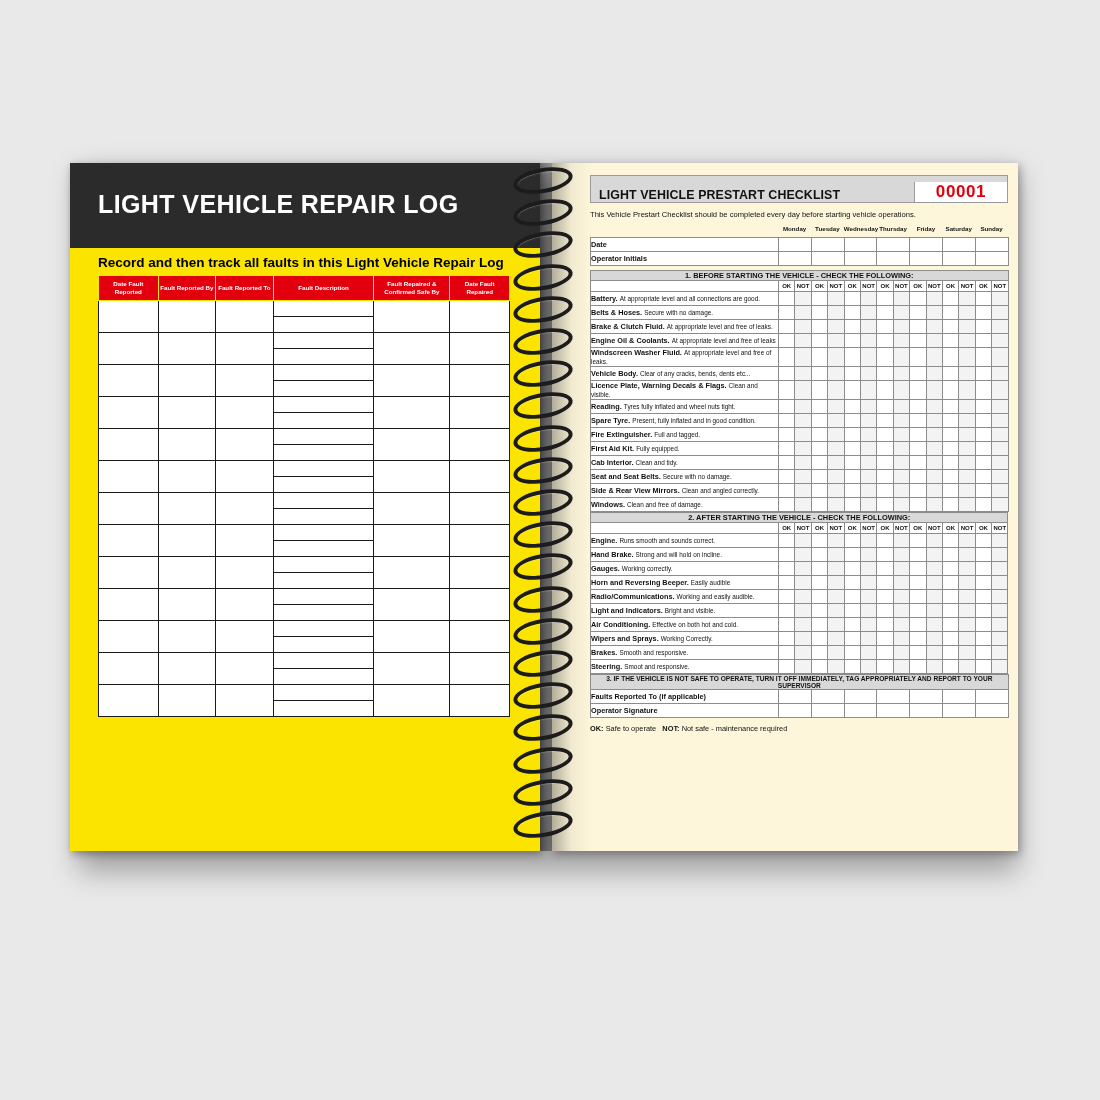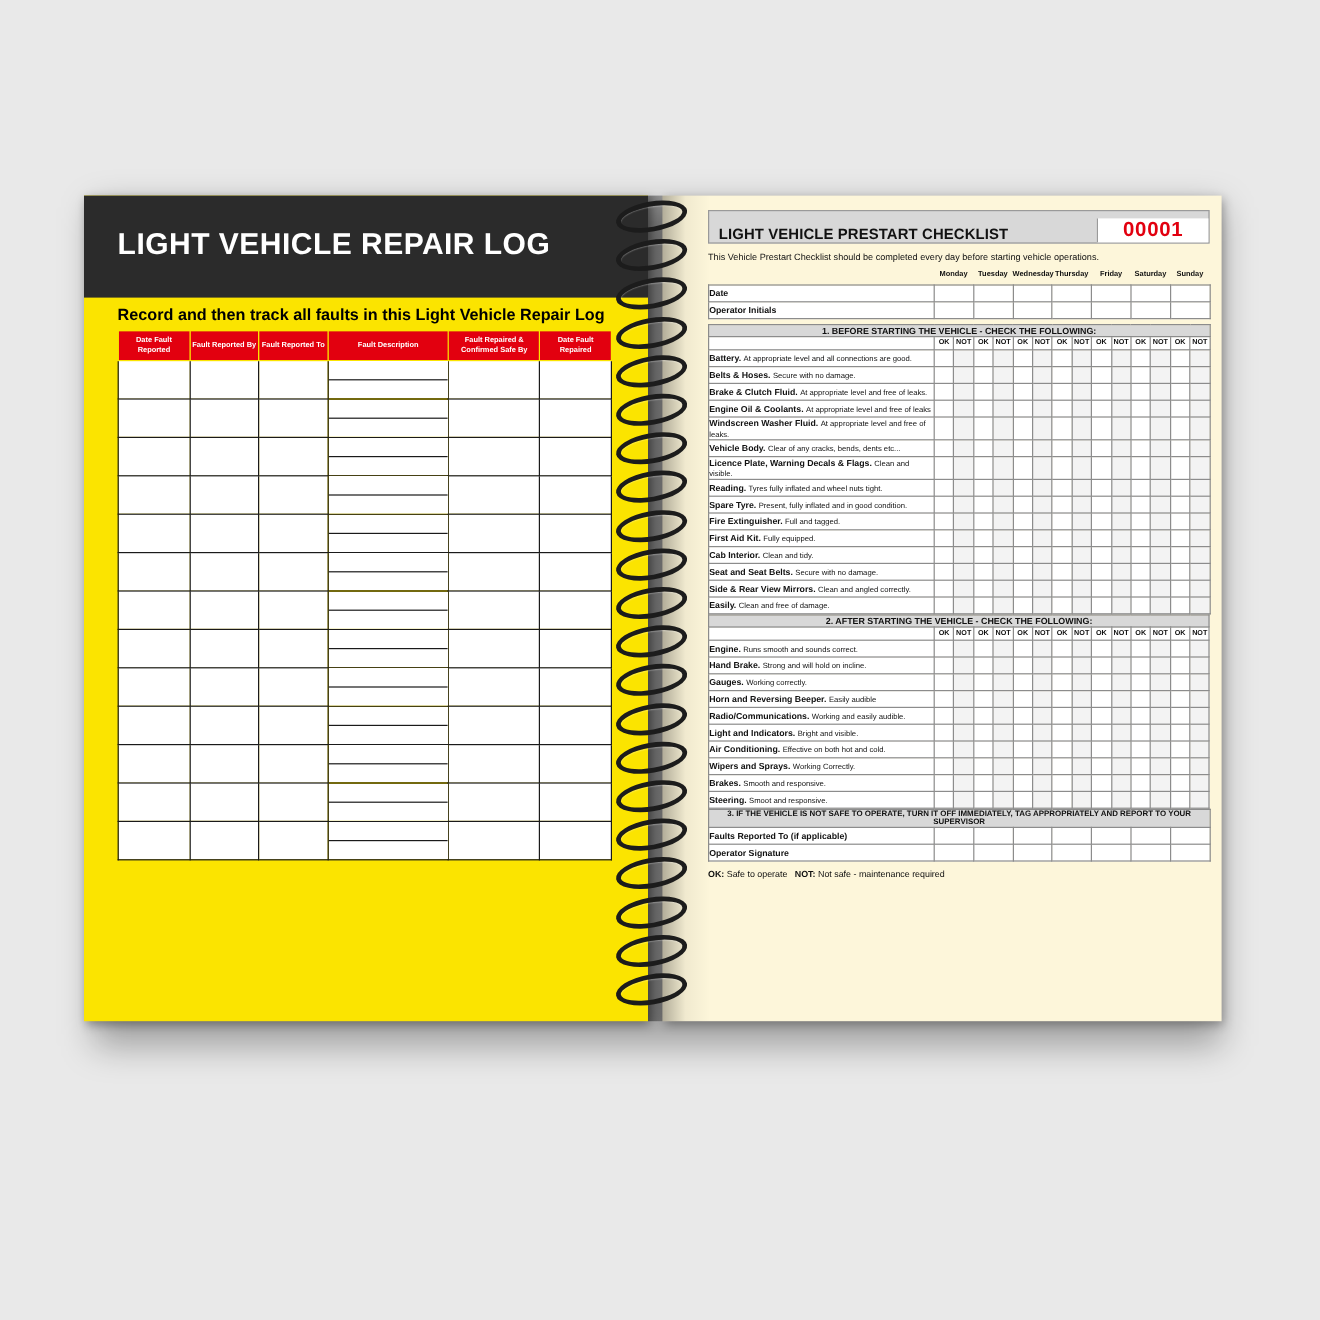--- a/index.html
+++ b/index.html
@@ -747,21 +747,21 @@
               <td class="daycell"></td>
               <td class="daycell shade"></td>
               <td class="daycell"></td>
               <td class="daycell shade"></td>
               <td class="daycell"></td>
               <td class="daycell shade"></td>
               <td class="daycell"></td>
               <td class="daycell shade"></td>
             </tr>
             <tr>
-              <td class="lbl"><span>Easily. </span><span class="sub">Clean and free of damage.</span></td>
+              <td class="lbl"><span>Windows. </span><span class="sub">Clean and free of damage.</span></td>
               <td class="daycell"></td>
               <td class="daycell shade"></td>
               <td class="daycell"></td>
               <td class="daycell shade"></td>
               <td class="daycell"></td>
               <td class="daycell shade"></td>
               <td class="daycell"></td>
               <td class="daycell shade"></td>
               <td class="daycell"></td>
               <td class="daycell shade"></td>

